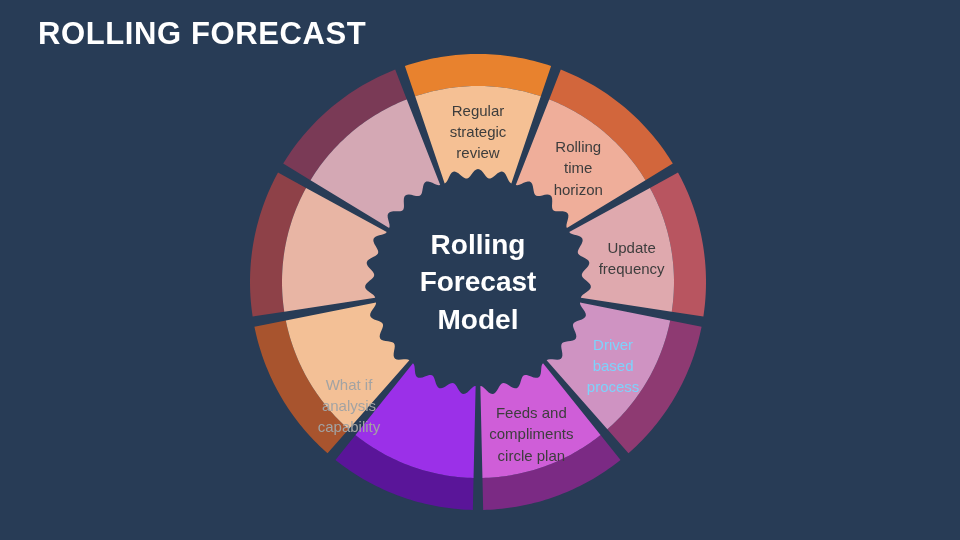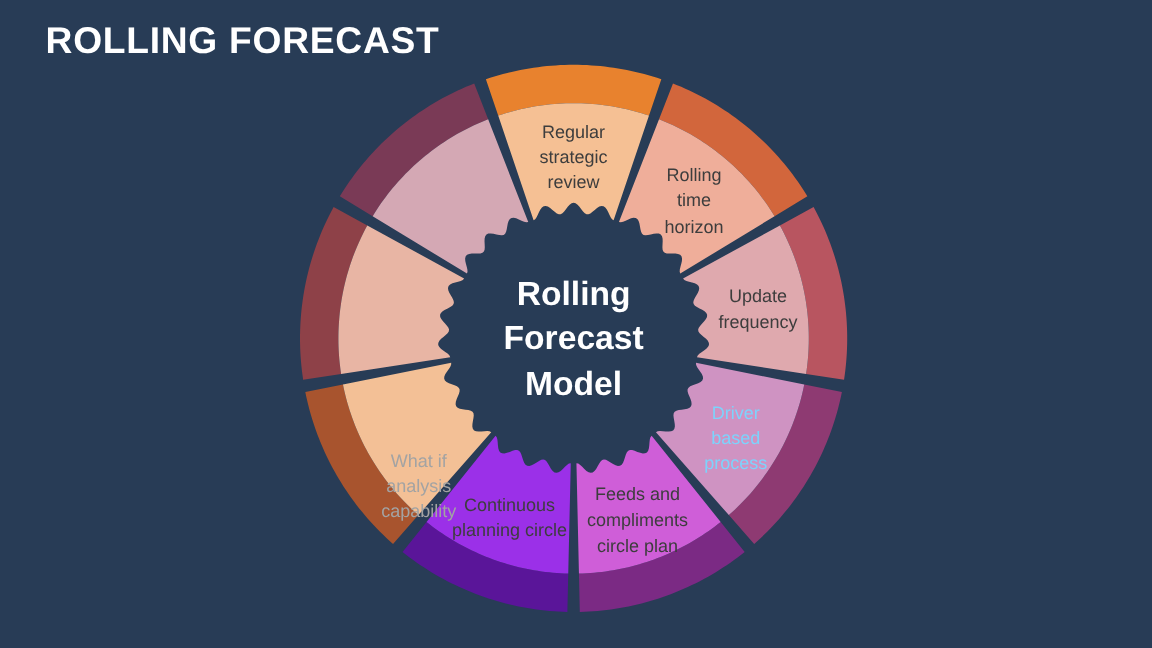--- a/index.html
+++ b/index.html
@@ -130,20 +130,18 @@
 time
 horizon</div>
       <div class="seg-label" style="width: 104px; left: 341.63px; color: rgb(61, 61, 61); top: 194.911px;">Update
 frequency</div>
       <div class="seg-label" style="width: 104px; left: 323.1px; color: #7dd3fc; top: 291.5px;">Driver
 based
 process</div>
       <div class="seg-label" style="width: 104px; left: 241.355px; color: rgb(61, 61, 61); top: 360.092px;">Feeds and
 compliments
 circle plan</div>
-      <div class="seg-label" style="width: 104px; left: 134.645px; color: rgb(61, 61, 61); top: 368.592px;">Continuous
-planning circle</div>
       <div class="seg-label" style="width: 104px; left: 59px; color: #a3a3a3; top: 291.5px; margin-top: 40px;">What if
 analysis
 capability</div>
     </div>
 
 </div>
 
 </body></html>

